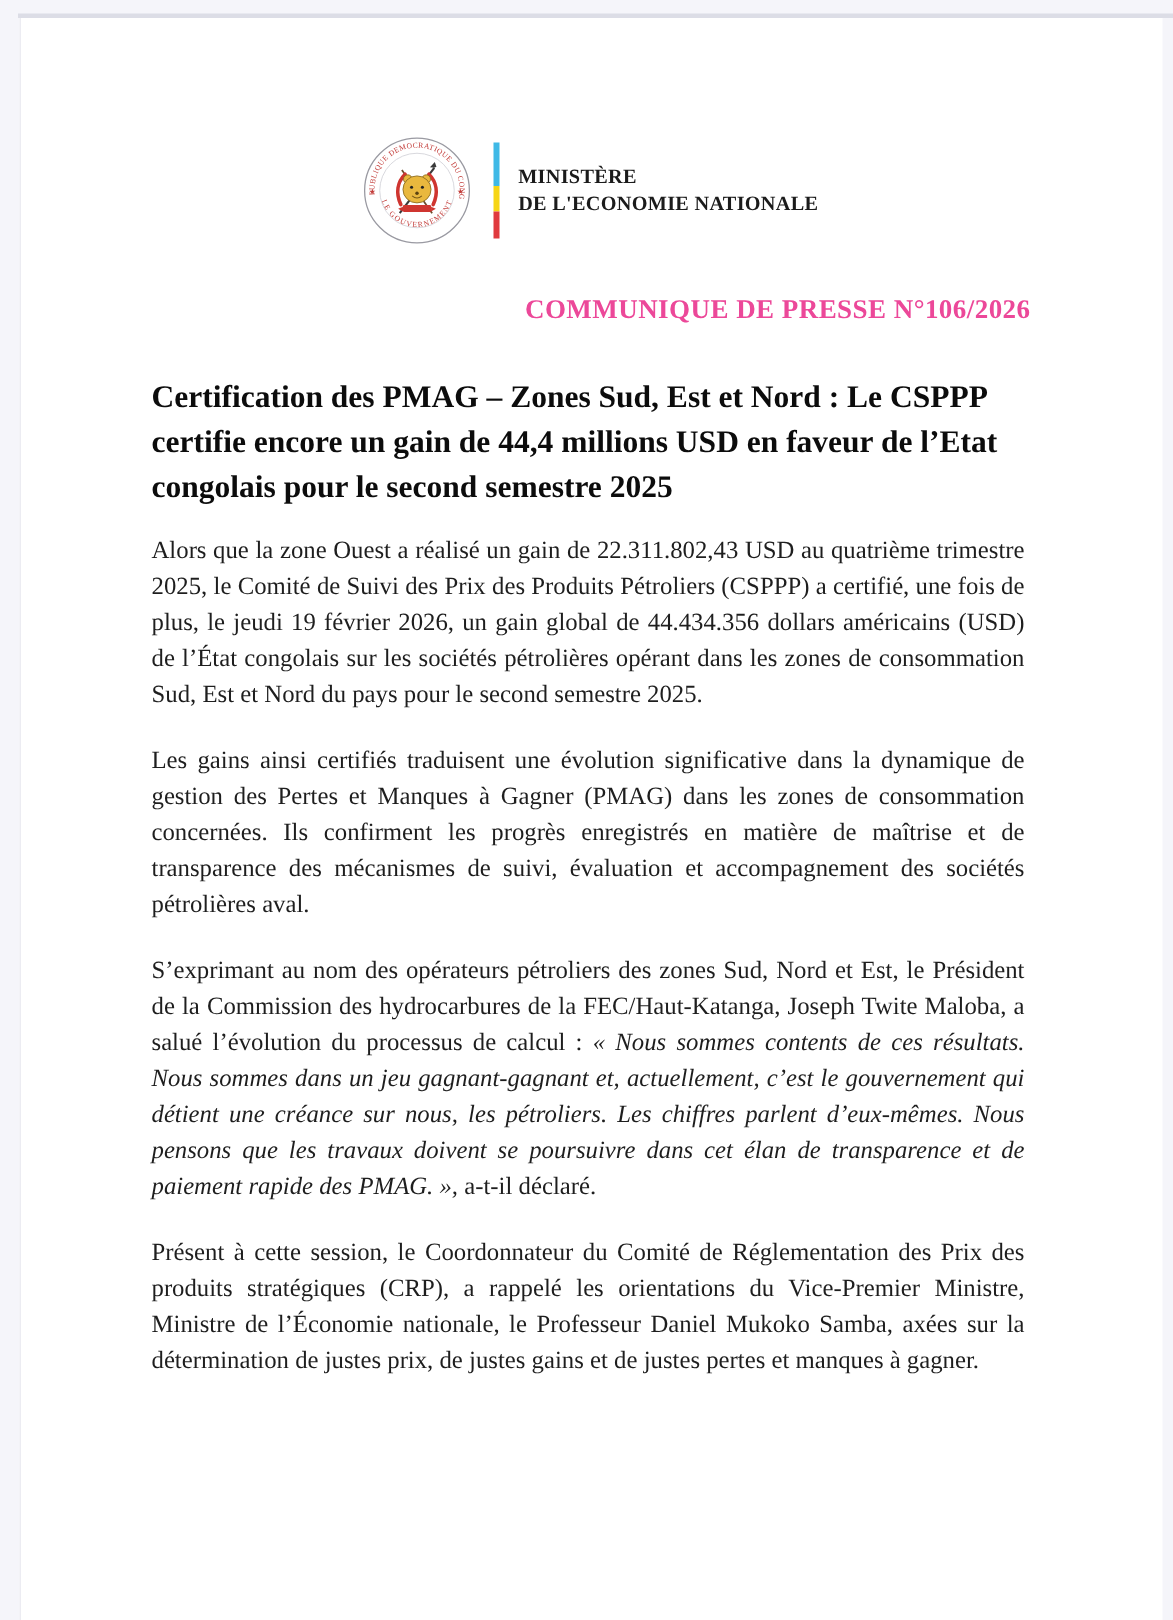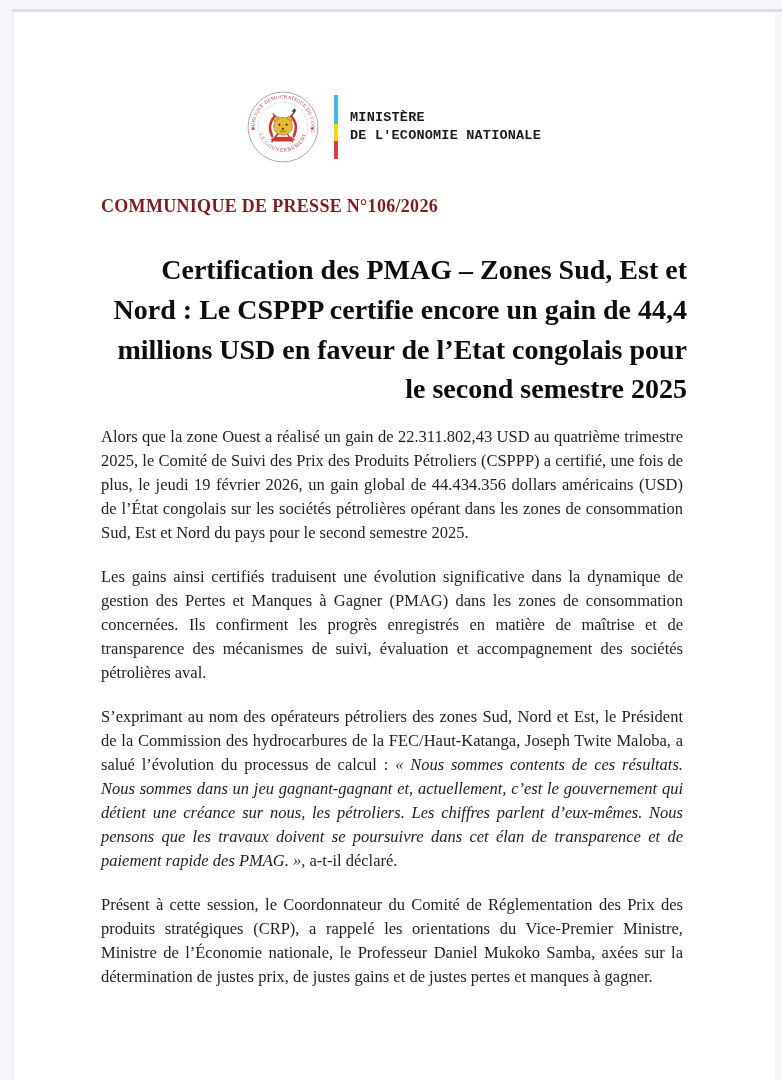--- a/index.html
+++ b/index.html
@@ -48,40 +48,40 @@
     height: 64px;
     margin: 0 12px 0 15px;
     display: flex;
     flex-direction: column;
     flex: 0 0 auto;
   }
   .fb-blue   { flex: 0 0 45%; background: #3fb9e6; }
   .fb-yellow { flex: 0 0 27%; background: #f6d515; }
   .fb-red    { flex: 1 1 auto; background: #e03a3e; }
   .ministry {
-    font-family: Liberation Mono, monospace;
+    font-family: Liberation Serif, serif;
     font-weight: bold;
     font-size: 13.5px;
     line-height: 1.3;
     color: #1b1b1b;
     letter-spacing: 0.2px;
   }
   .press-no {
     margin-top: 30px;
-    text-align: left;
+    text-align: right;
     font-weight: bold;
     font-size: 18px;
     letter-spacing: 0.3px;
-    color: #7f1d1d;
+    color: #ec4899;
   }
   .headline {
     margin: 33px 0 0 0;
-    text-align: right;
+    text-align: left;
     font-weight: bold;
-    font-size: 28px;
+    font-size: 21px;
     line-height: 1.42;
     color: #0c0c0c;
   }
   .bodytext { margin-top: 16px; }
   p.para {
     font-size: 16.5px;
     line-height: 24px;
     text-align: justify;
     color: #1e1e1e;
     margin: 0 4px 20px 0;

